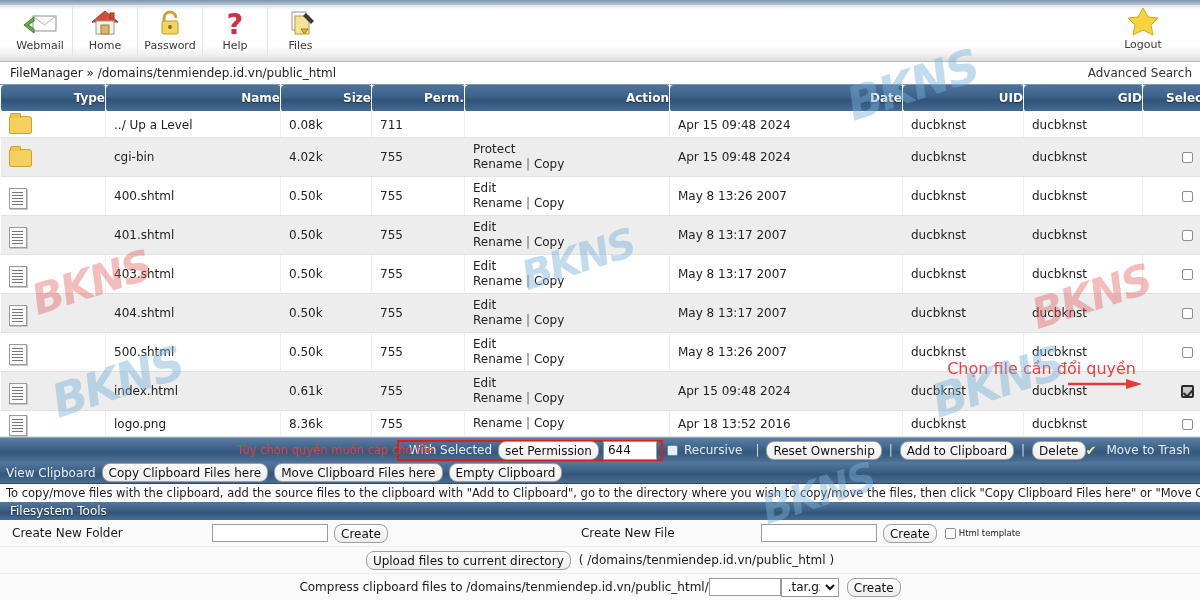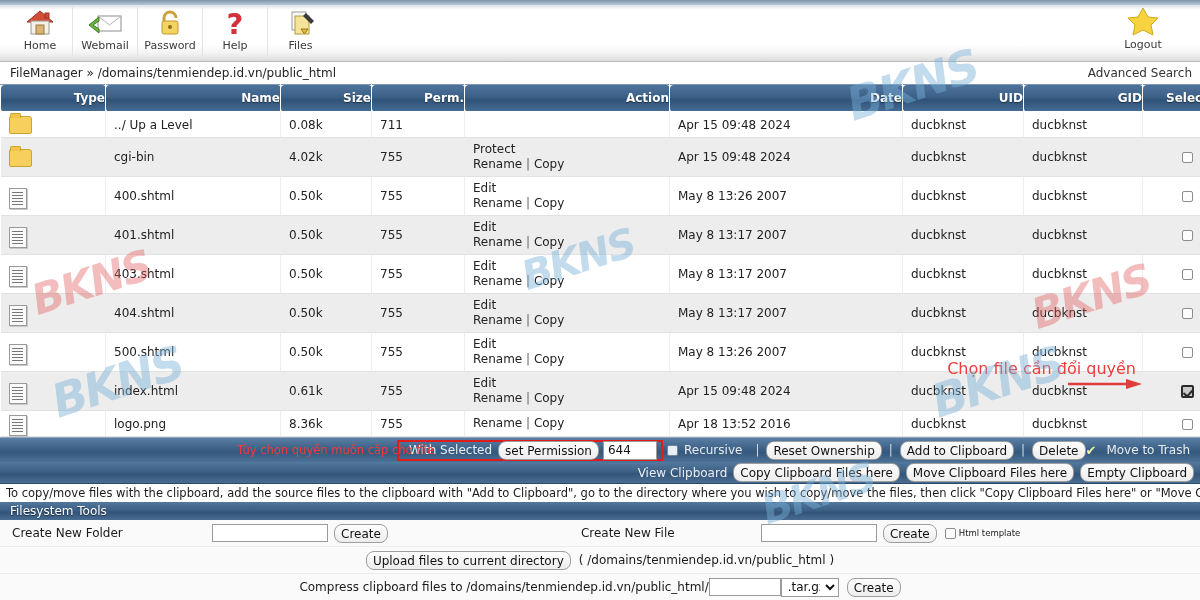--- a/index.html
+++ b/index.html
@@ -116,21 +116,21 @@
   }
   .pipe{color:#cfdbe6;margin:0 7px;}
   .wcbx{width:11px;height:11px;background:#e8eef4;border:1px solid #6d87a1;display:inline-block;
     border-radius:2px;vertical-align:middle;cursor:pointer;box-sizing:border-box;}
   .tick{color:#eaf4a0;font-size:13px;margin-right:4px;}
 
   
   #clipbar{
     height:22px;width:1200px;
     background:linear-gradient(to bottom,#54799e 0%,#3d6085 45%,#335579 58%,#4a6e93 100%);
-    display:flex;align-items:center;justify-content:flex-end;
+    display:flex;align-items:center;
     border-bottom:1px solid #2b4a6a;box-sizing:border-box;
   }
   #clipbar .wlbl{color:#e9eef3;font-size:12px;margin:0 6px;}
 
   
   #helptext{font-size:11.5px;color:#1a1a1a;padding:2px 4px 2px 6px;white-space:nowrap;}
 
   
   #fsheader{
     height:18px;width:1200px;
@@ -151,42 +151,42 @@
 
   
   #annot-sel{position:absolute;right:64px;top:359px;font-size:16px;color:#ef3c3c;white-space:nowrap;}
   #arrow{position:absolute;right:58px;top:379px;width:74px;height:10px;pointer-events:none;}
 </style>
 </head>
 <body>
 
 <div id="topbar">
   <div class="navgroup">
+
+    <div class="navitem">
+      <span class="navicon">
+        <svg width="40" height="32" viewBox="0 0 40 32">
+          <rect x="13" y="9" width="23" height="15" fill="#ffffff" stroke="#8d8d8d"></rect>
+          <polyline points="13,9 24.5,18 36,9" fill="none" stroke="#b5b5b5"></polyline>
+          <path d="M4 18 L14 10 L14 14 L8 18 L14 22 L14 26 Z" fill="#67b443" stroke="#3f7b28"></path>
+        </svg>
+      </span>
+      <span class="lbl">Webmail</span>
+    </div>
 
     <div class="navitem">
       <span class="navicon">
         <svg width="40" height="32" viewBox="0 0 40 32">
           <polygon points="20,4 33,15 7,15" fill="#d34c38" stroke="#9e3326" stroke-width="1"></polygon>
           <rect x="11" y="14" width="18" height="13" fill="#f3f1ea" stroke="#9c9c8e"></rect>
           <rect x="16" y="18" width="8" height="9" fill="#d8b372" stroke="#9c7b3f"></rect>
           <rect x="25" y="6" width="4" height="5" fill="#d34c38" stroke="#9e3326"></rect>
         </svg>
       </span>
       <span class="lbl">Home</span>
-    </div>
-
-    <div class="navitem">
-      <span class="navicon">
-        <svg width="40" height="32" viewBox="0 0 40 32">
-          <rect x="13" y="9" width="23" height="15" fill="#ffffff" stroke="#8d8d8d"></rect>
-          <polyline points="13,9 24.5,18 36,9" fill="none" stroke="#b5b5b5"></polyline>
-          <path d="M4 18 L14 10 L14 14 L8 18 L14 22 L14 26 Z" fill="#67b443" stroke="#3f7b28"></path>
-        </svg>
-      </span>
-      <span class="lbl">Webmail</span>
     </div>
 
     <div class="navitem">
       <span class="navicon">
         <svg width="40" height="32" viewBox="0 0 40 32">
           <path d="M14 15 v-4 a6 6 0 0 1 12 0" fill="none" stroke="#c9a33a" stroke-width="3"></path>
           <rect x="12" y="14" width="16" height="13" rx="2" fill="#f3d362" stroke="#c2992c"></rect>
           <circle cx="20" cy="20" r="2" fill="#8c6d1b"></circle>
         </svg>
       </span>

